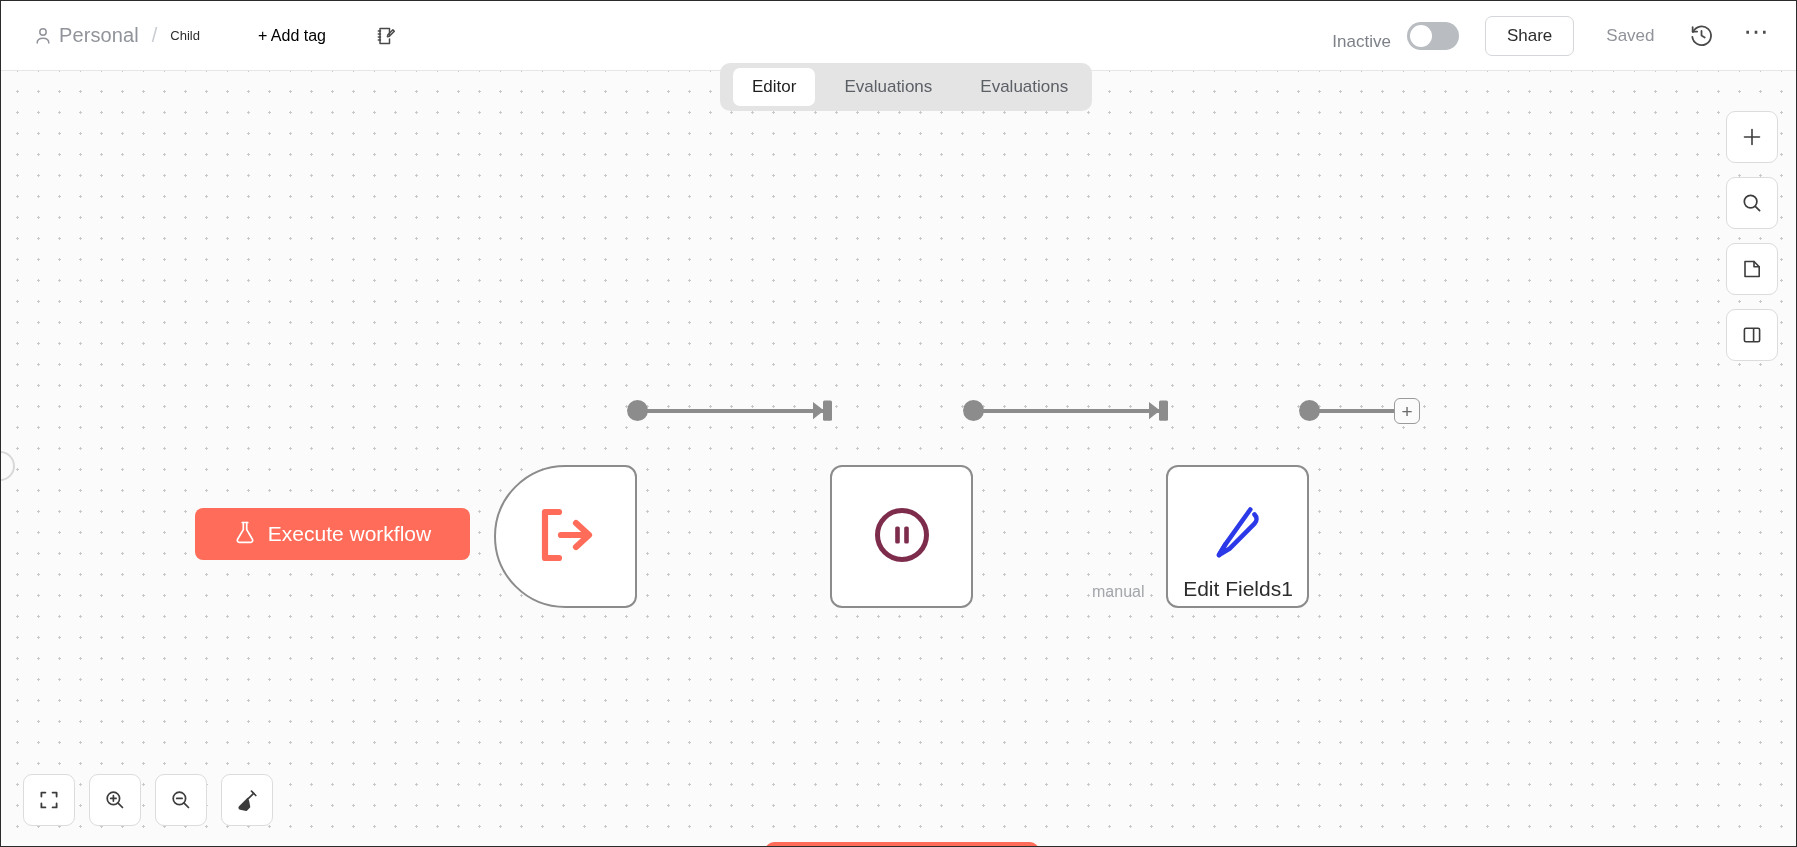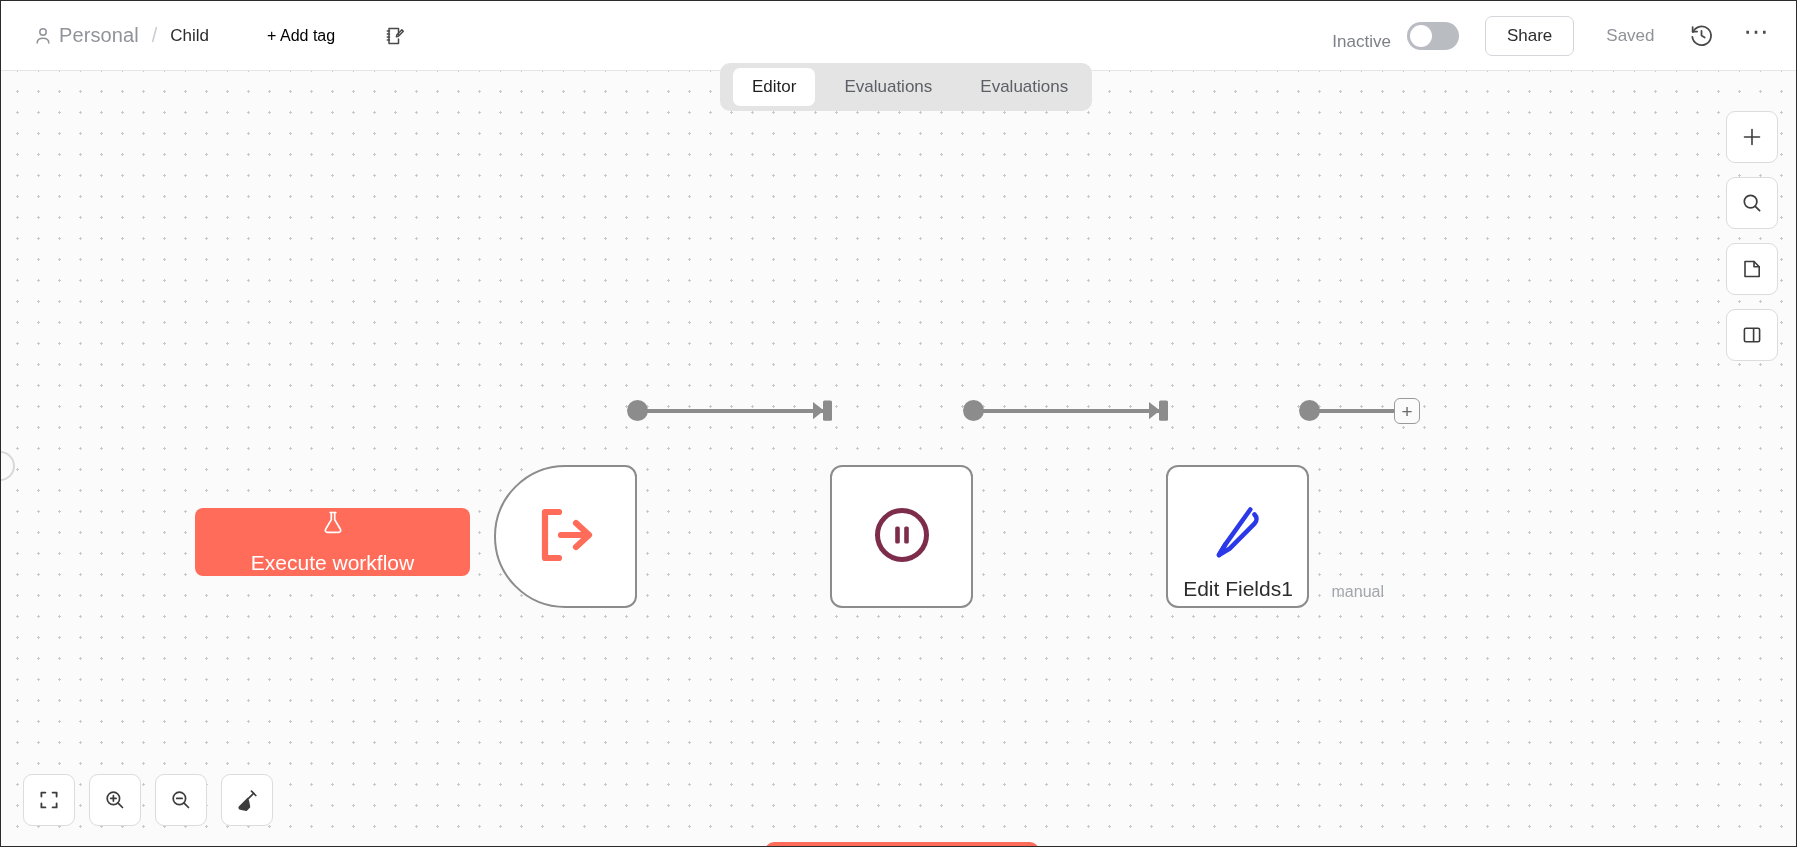--- a/index.html
+++ b/index.html
@@ -25,21 +25,21 @@
     border-bottom: 1px solid #e6e6e6;
     display: flex; align-items: center;
     z-index: 40;
   }
   .hdr-left { display: flex; align-items: center; padding-left: 34px; gap: 0px; }
   .person-icon { width: 16px; height: 18px; margin-right: 8px; display: block; }
   .crumb-personal {
     font-size: 20px; color: #909399; font-weight: 400; letter-spacing: .1px;
   }
   .crumb-sep { font-size: 20px; color: #c9ccd1; margin: 0 13px; font-weight: 300;}
-  .crumb-title { font-size: 17px; color: #2d2d2d; font-weight: 400; }
+  .crumb-title { font-size: 13px; color: #2d2d2d; font-weight: 400; }
   .add-tag {
     font-size: 16px; color: #000000; margin-left: 58px; cursor: pointer;
     white-space: nowrap;
   }
   .notes-btn {
     margin-left: 47px; width: 26px; height: 26px; display: flex;
     align-items: center; justify-content: center; cursor: pointer;
   }
   .hdr-right {
     margin-left: auto; display: flex; align-items: center; padding-right: 28px;
@@ -131,35 +131,35 @@
     border-radius: 12px;
   }
   .node-label {
     position: absolute;
     text-align: center;
     font-size: 21px; color: #2d2d2d; line-height: 1.28;
     white-space: pre-line;
     pointer-events: none;
   }
   .node-sublabel {
-    position: absolute; text-align: right;
+    position: absolute; text-align: left;
     font-size: 16px; color: #a3a6ab;
     pointer-events: none;
   }
 
   
   .exec-pill {
     position: absolute;
     background: #ff6d5a; color: #ffffff;
     border-radius: 8px;
     display: flex; align-items: center; justify-content: center;
     gap: 12px; cursor: pointer;
     font-size: 21px;
   }
-  .exec-pill.small { left: 194px; top: 437px; width: 275px; height: 68px; flex-direction: column; }
+  .exec-pill.small { left: 194px; top: 437px; width: 275px; height: 52px; }
   .exec-pill.bottom {
     left: 764px; top: 771px; width: 274px; height: 58px;
     font-size: 21px; border-radius: 9px;
   }
 
   
   .right-toolbar {
     position: absolute; right: 20px; top: 40px;
     display: flex; flex-direction: column; gap: 14px; z-index: 30;
   }

